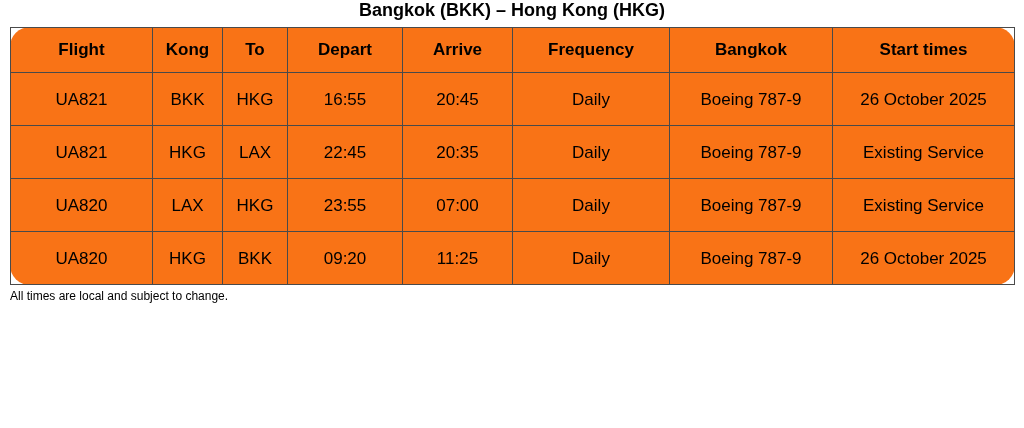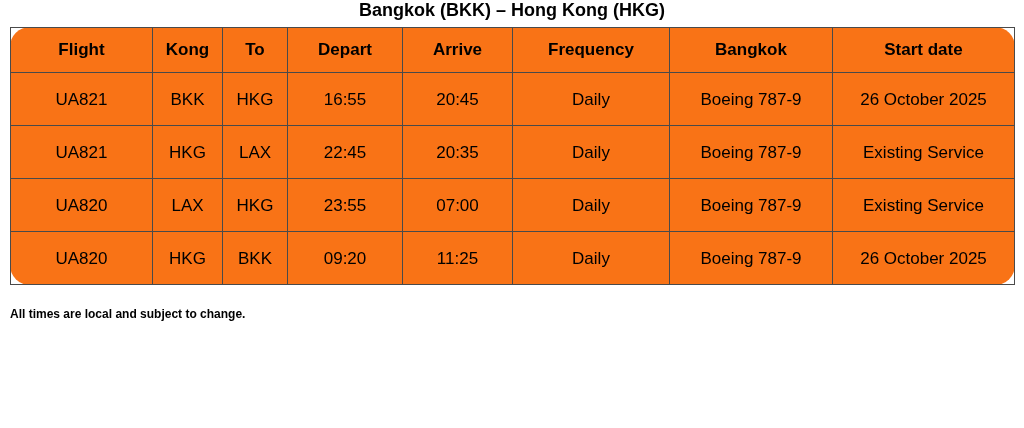--- a/index.html
+++ b/index.html
@@ -52,23 +52,23 @@
     font-weight: normal;
     line-height: 25px;
     margin-left: 19px;
   }
   .aircraft-wrap {
     display: inline-block;
     max-width: 118px;
     line-height: 25px;
   }
   .footnote {
-    margin: 22px 0 0 10px;
+    margin: 4px 0 0 10px;
     font-size: 12px;
-    font-weight: bold;
+    font-weight: normal;
     line-height: 14px;
   }
 </style>
 </head>
 <body>
 
 <div class="page">
 
   <div class="title">Bangkok (BKK) – Hong Kong (HKG)</div>
 
@@ -85,21 +85,21 @@
     </colgroup>
     <thead>
       <tr>
         <th>Flight</th>
         <th>Kong</th>
         <th>To</th>
         <th>Depart</th>
         <th>Arrive</th>
         <th>Frequency</th>
         <th>Bangkok</th>
-        <th>Start date</th>
+        <th>Start times</th>
       </tr>
     </thead>
     <tbody>
       <tr>
         <td>UA821</td>
         <td>BKK</td>
         <td>HKG</td>
         <td>16:55</td>
         <td>20:45</td>
         <td>Daily</td>

